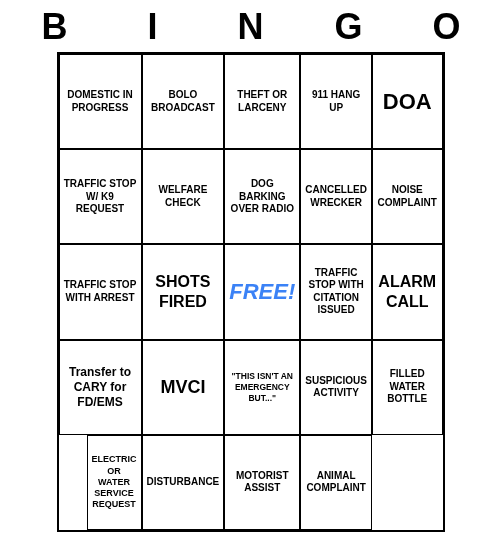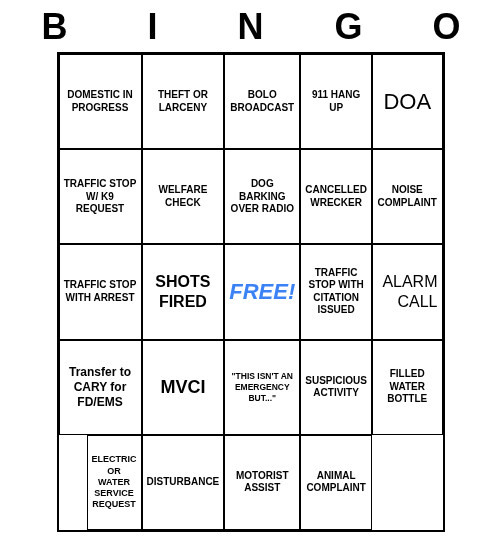--- a/index.html
+++ b/index.html
@@ -58,48 +58,47 @@
     .bingo-cell.shots-fired {
       font-size: 16px;
       font-weight: bold;
     }
     .bingo-cell.mvci {
       font-size: 18px;
       font-weight: bold;
     }
     .bingo-cell.doa {
       font-size: 22px;
-      font-weight: normal;
+      font-weight: bold;
     }
     .bingo-cell.open911 {
       font-size: 13px;
       font-weight: bold;
     }
     .bingo-cell.alarm {
       font-size: 16px;
-      font-weight: normal;
-      text-align: right;
+      font-weight: bold;
     }
   </style>
 </head>
 <body>
 
 <div class="bingo-title">
   <span class="bingo-letter">B</span>
   <span class="bingo-letter">I</span>
   <span class="bingo-letter">N</span>
   <span class="bingo-letter">G</span>
   <span class="bingo-letter">O</span>
 </div>
 
 <div class="bingo-grid">
 
   <div class="bingo-cell">DOMESTIC IN PROGRESS</div>
+  <div class="bingo-cell">BOLO BROADCAST</div>
   <div class="bingo-cell">THEFT OR LARCENY</div>
-  <div class="bingo-cell">BOLO BROADCAST</div>
   <div class="bingo-cell">911 HANG UP</div>
   <div class="bingo-cell doa">DOA</div>
 
   <div class="bingo-cell">TRAFFIC STOP W/ K9 REQUEST</div>
   <div class="bingo-cell">WELFARE CHECK</div>
   <div class="bingo-cell">DOG BARKING OVER RADIO</div>
   <div class="bingo-cell">CANCELLED WRECKER</div>
   <div class="bingo-cell">NOISE COMPLAINT</div>
 
   <div class="bingo-cell">TRAFFIC STOP WITH ARREST</div>

